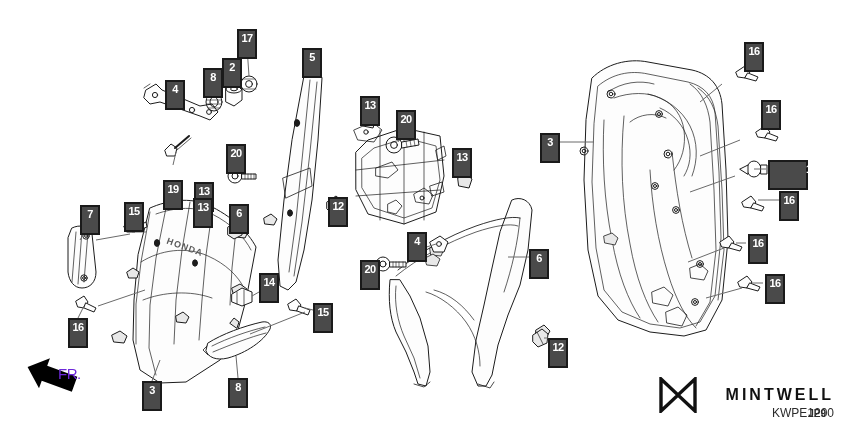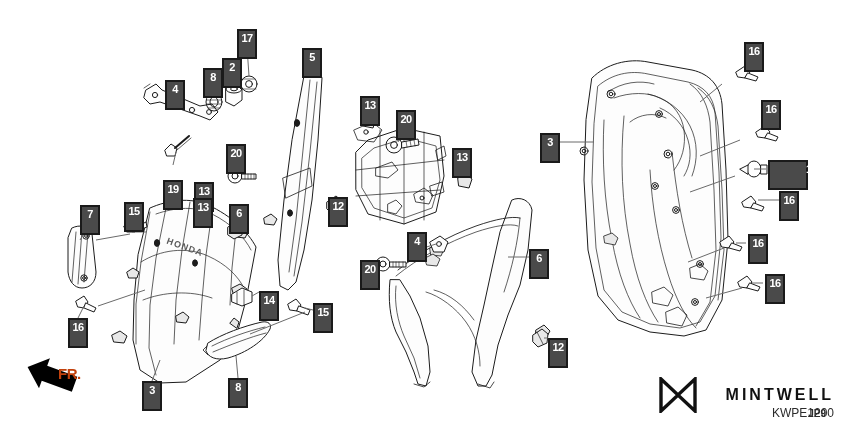--- a/index.html
+++ b/index.html
@@ -24,23 +24,23 @@
     font-weight:700;
     line-height:14px;
     text-align:center;
     letter-spacing:-0.5px;
     z-index:6;
   }
   .callout.dark{background:#4a4a4a;}
   .fr-mark{
     position:absolute;
     font-family:"Liberation Sans", sans-serif;
-    font-weight:700;
+    font-weight:400;
     font-size:15px;
-    color:#c2410c;
+    color:#6d28d9;
     letter-spacing:-0.5px;
     z-index:7;
   }
   .watermark{
     position:absolute;
     right:8px;bottom:8px;
     display:flex;align-items:center;gap:9px;
     z-index:8;
   }
   .wm-text{
@@ -399,21 +399,21 @@
       <div class="callout dark" style="left: 768px; top: 160px; padding-left: 36px;">11</div>
       <div class="callout dark" style="left: 779px; top: 191px;">16</div>
       <div class="callout dark" style="left: 748px; top: 234px;">16</div>
       <div class="callout dark" style="left: 765px; top: 274px;">16</div>
       <div class="callout dark" style="left: 80px; top: 205px;">7</div>
       <div class="callout dark" style="left: 124px; top: 202px;">15</div>
       <div class="callout dark" style="left: 193px; top: 198px;">13</div>
       <div class="callout dark" style="left: 229px; top: 204px;">6</div>
       <div class="callout dark" style="left: 328px; top: 197px;">12</div>
       <div class="callout dark" style="left: 68px; top: 318px;">16</div>
-      <div class="callout dark" style="left: 259px; top: 291px;">14</div>
+      <div class="callout dark" style="left: 259px; top: 273px;">14</div>
       <div class="callout dark" style="left: 313px; top: 303px;">15</div>
       <div class="callout dark" style="left: 407px; top: 232px;">4</div>
       <div class="callout dark" style="left: 360px; top: 260px;">20</div>
       <div class="callout dark" style="left: 529px; top: 249px;">6</div>
       <div class="callout dark" style="left: 548px; top: 338px;">12</div>
       <div class="callout dark" style="left: 142px; top: 381px;">3</div>
       <div class="callout dark" style="left: 228px; top: 378px;">8</div>
     </div>
 
   <div class="watermark">

